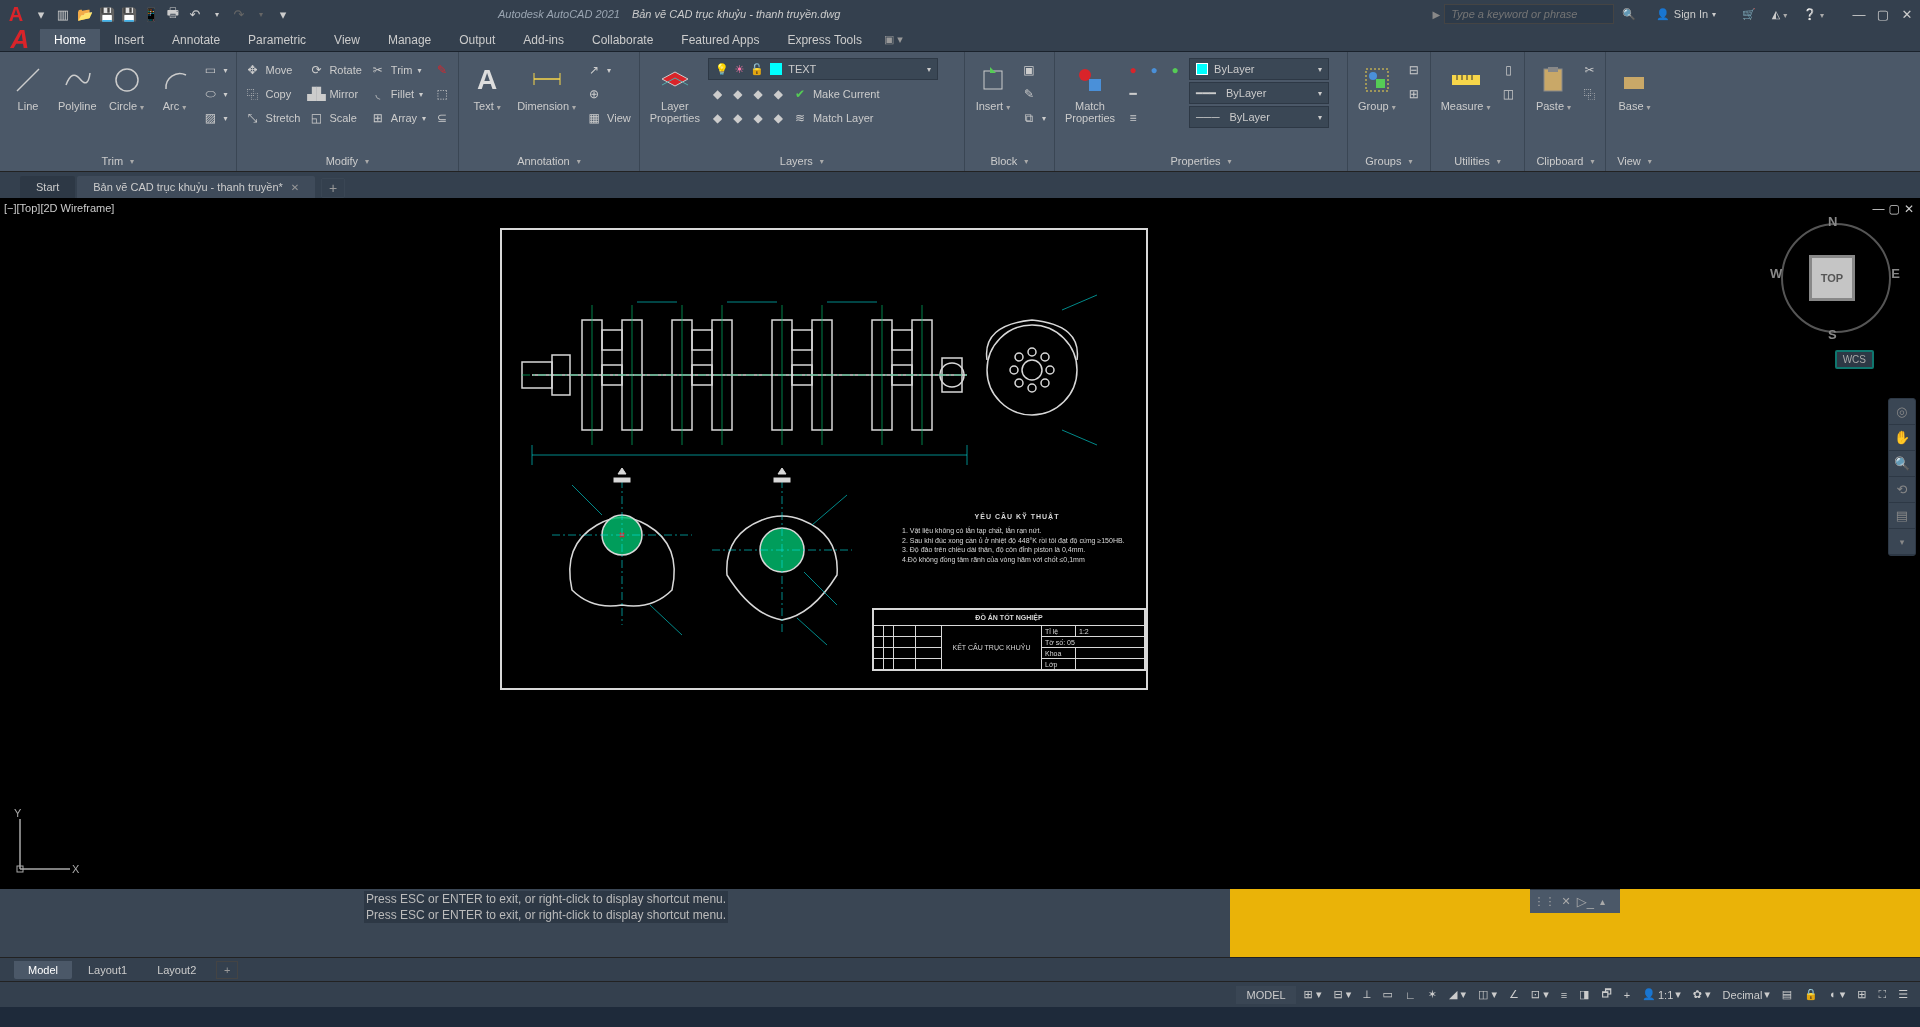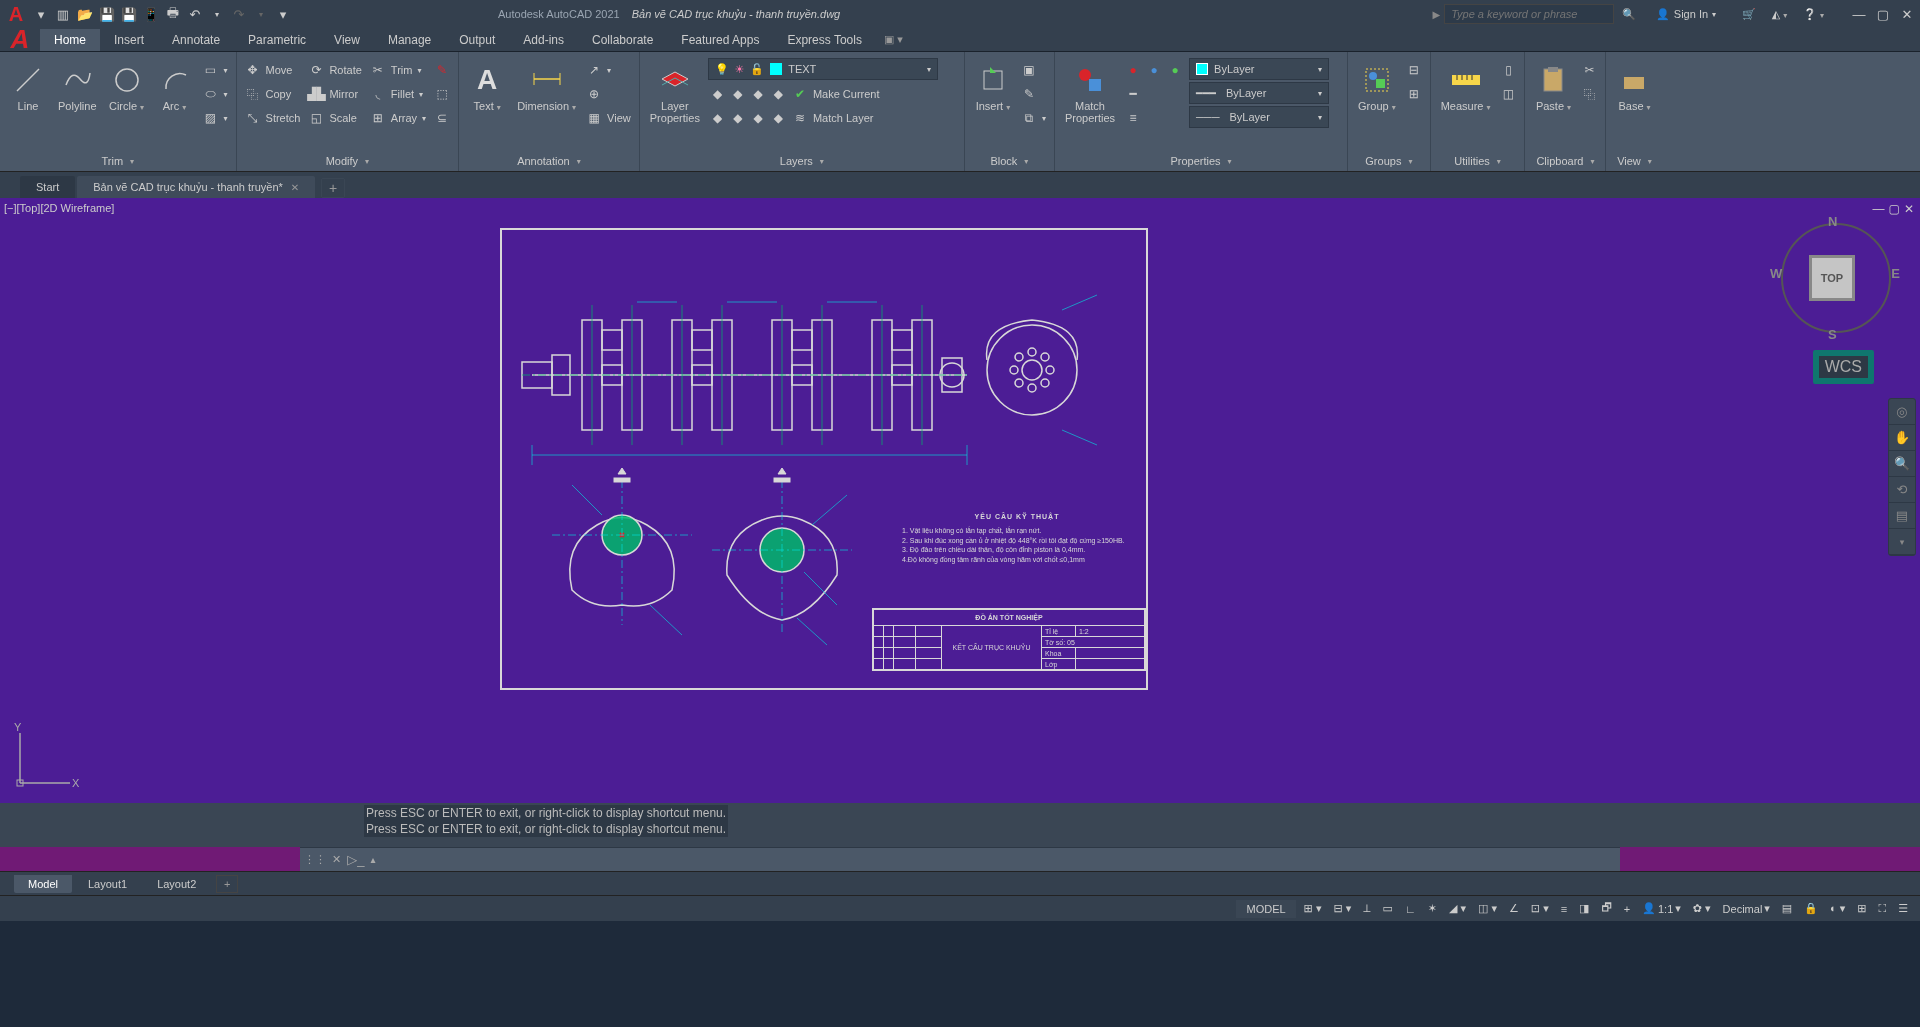--- a/index.html
+++ b/index.html
@@ -1,21 +1,21 @@
 <!DOCTYPE html>
 <html><head>
 <meta charset="utf-8">
 <style>
 *{margin:0;padding:0;box-sizing:border-box;font-family:"Segoe UI",Arial,sans-serif;user-select:none}
 body{width:1920px;height:1027px;background:#1e2a3a;overflow:hidden;color:#ccc}
 .titlebar{height:28px;background:#34404e;display:flex;align-items:center;gap:6px;padding:0 4px;font-size:11px}
 .titlebar .logo{width:24px;height:24px;color:#d9242a;font-weight:bold;font-size:20px;display:flex;align-items:center;justify-content:center}
 .titlebar .qat{display:flex;gap:4px;align-items:center}
 .titlebar .qat .ico{width:18px;height:18px;display:flex;align-items:center;justify-content:center;font-size:13px;color:#ccc}
-.titlebar .title{flex:0 0 auto;margin-left:200px;color:#9aa5b2;}
+.titlebar .title{flex:0 0 auto;margin-left:200px;color:#9aa5b2;font-style:italic}
 .titlebar .doc{color:#ccc;font-style:italic;margin-left:6px}
 .titlebar .search{margin-left:auto;display:flex;align-items:center;gap:4px}
 .titlebar .search .arrow{color:#888;font-size:10px}
 .titlebar .search input{background:#2d3a49;border:1px solid #444;color:#888;font-style:italic;padding:2px 6px;width:170px;height:20px;font-size:11px}
 .titlebar .searchico{width:22px;height:22px;display:flex;align-items:center;justify-content:center}
 .titlebar .signin{display:flex;gap:4px;align-items:center;margin:0 10px}
 .titlebar .right-ico{display:flex;gap:16px;align-items:center;margin:0 10px}
 .titlebar .wincontrols{display:flex;gap:6px;margin-left:10px}
 .titlebar .wincontrols span{width:18px;height:18px;display:flex;align-items:center;justify-content:center;font-size:13px}
 .menubar{height:24px;background:#34404e;display:flex;align-items:center;font-size:12px;border-bottom:1px solid #1a222c}
@@ -32,33 +32,33 @@
 .smallrow{display:flex;align-items:center;gap:5px;font-size:11px;color:#ccc;height:24px;padding:0 2px}
 .smallrow .ico{width:16px;height:16px;display:flex;align-items:center;justify-content:center;font-size:12px}
 .vstack{display:flex;flex-direction:column;gap:0}
 .layer-dd{display:flex;align-items:center;gap:6px;background:#3a4755;height:22px;padding:0 6px;font-size:11px;width:230px;border:1px solid #2d3845}
 .layer-dd .swatch{width:12px;height:12px}
 .file-tabs{height:26px;background:#34404e;display:flex;align-items:flex-end;font-size:11px;padding-left:20px;gap:2px}
 .ftab{padding:5px 16px;background:#3f4b5a;color:#ccc;border-radius:2px 2px 0 0;display:flex;gap:8px;align-items:center}
 .ftab.inactive{background:#2d3845}
 .ftab .close{font-size:10px;color:#999}
 .addtab{width:24px;height:20px;display:flex;align-items:center;justify-content:center;color:#999;font-size:14px;border:1px solid #3a4654;border-radius:2px;margin-left:4px}
-.viewport{position:relative;height:605px;background:#4c1d95}
+.viewport{position:relative;height:691px;background:#000000}
 .vp-label{position:absolute;left:4px;top:4px;font-size:11px;color:#ccc}
 .vp-controls{position:absolute;right:6px;top:4px;display:flex;gap:4px;font-size:12px}
 .navcube{position:absolute;right:24px;top:20px;width:120px;height:120px}
 .navcube .circle{position:absolute;width:110px;height:110px;border:2px solid #555;border-radius:50%;left:5px;top:5px}
 .navcube .lbl{position:absolute;font-size:13px;color:#888;font-weight:bold}
 .navcube .top{left:36px;top:40px;width:40px;height:40px;background:#c5c5c5;color:#555;display:flex;align-items:center;justify-content:center;font-size:11px;box-shadow:0 0 0 3px #888}
-.wcs{position:absolute;right:46px;top:152px;border:6px solid #0f766e;padding:2px 6px;font-size:16px;color:#aaa;background:#2d3845;border-radius:2px}
+.wcs{position:absolute;right:46px;top:152px;border:2px solid #0f766e;padding:2px 6px;font-size:10px;color:#aaa;background:#2d3845;border-radius:2px}
 .navbar-right{position:absolute;right:4px;top:200px;width:28px;background:#3a4654;border:1px solid #2d3845;border-radius:3px}
 .navbar-right div{height:26px;display:flex;align-items:center;justify-content:center;color:#888;font-size:13px;border-bottom:1px solid #2d3845}
 .drawing{position:absolute;left:500px;top:30px;width:648px;height:462px;border:2px solid #d8d8d8}
 .ucs{position:absolute;left:10px;bottom:10px;width:70px;height:70px;color:#aaa}
-.cmdarea{height:68px;background:#701a75;display:flex;flex-direction:column;font-family:Consolas,monospace;font-size:12px}
+.cmdarea{height:68px;background:#eab308;display:flex;flex-direction:row;font-family:Consolas,monospace;font-size:12px}
 .cmdhistory{flex:1;background:#3a4654;padding:2px 6px;color:#bbb}
 .cmdhistory .hl{background:#2d3845;display:inline-block;padding:1px 2px}
 .cmdline{height:24px;background:#4b5868;display:flex;align-items:center;padding:0 4px;gap:6px;border-top:1px solid #2d3845}
 .cmdline .x{color:#aaa;font-size:11px}
 .cmdline .prompt{color:#aaa;font-size:13px}
 .cmdline input{flex:1;background:transparent;border:none;color:#888;font-style:italic;font-family:Consolas,monospace;font-size:12px;outline:none}
 .cmdline .up{width:16px;color:#aaa;font-size:10px}
 .layout-tabs{height:24px;background:#34404e;display:flex;align-items:center;font-size:11px;padding-left:14px;gap:2px;border-top:1px solid #222}
 .ltab{padding:3px 14px;color:#ccc;border-radius:0 0 2px 2px}
 .ltab.active{background:#4b5868;color:#fff}

